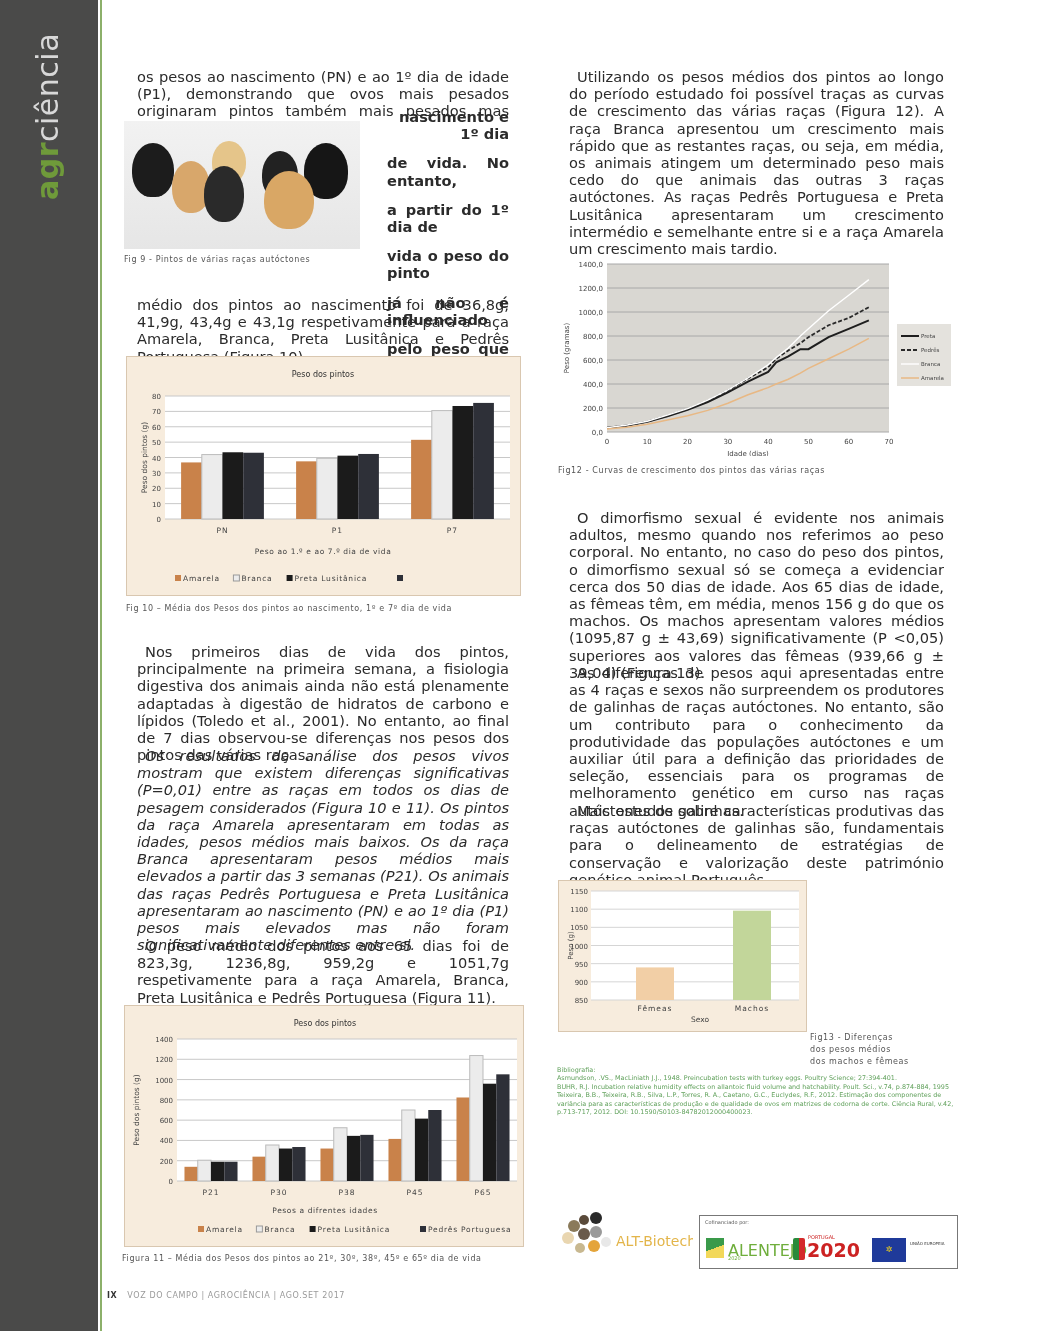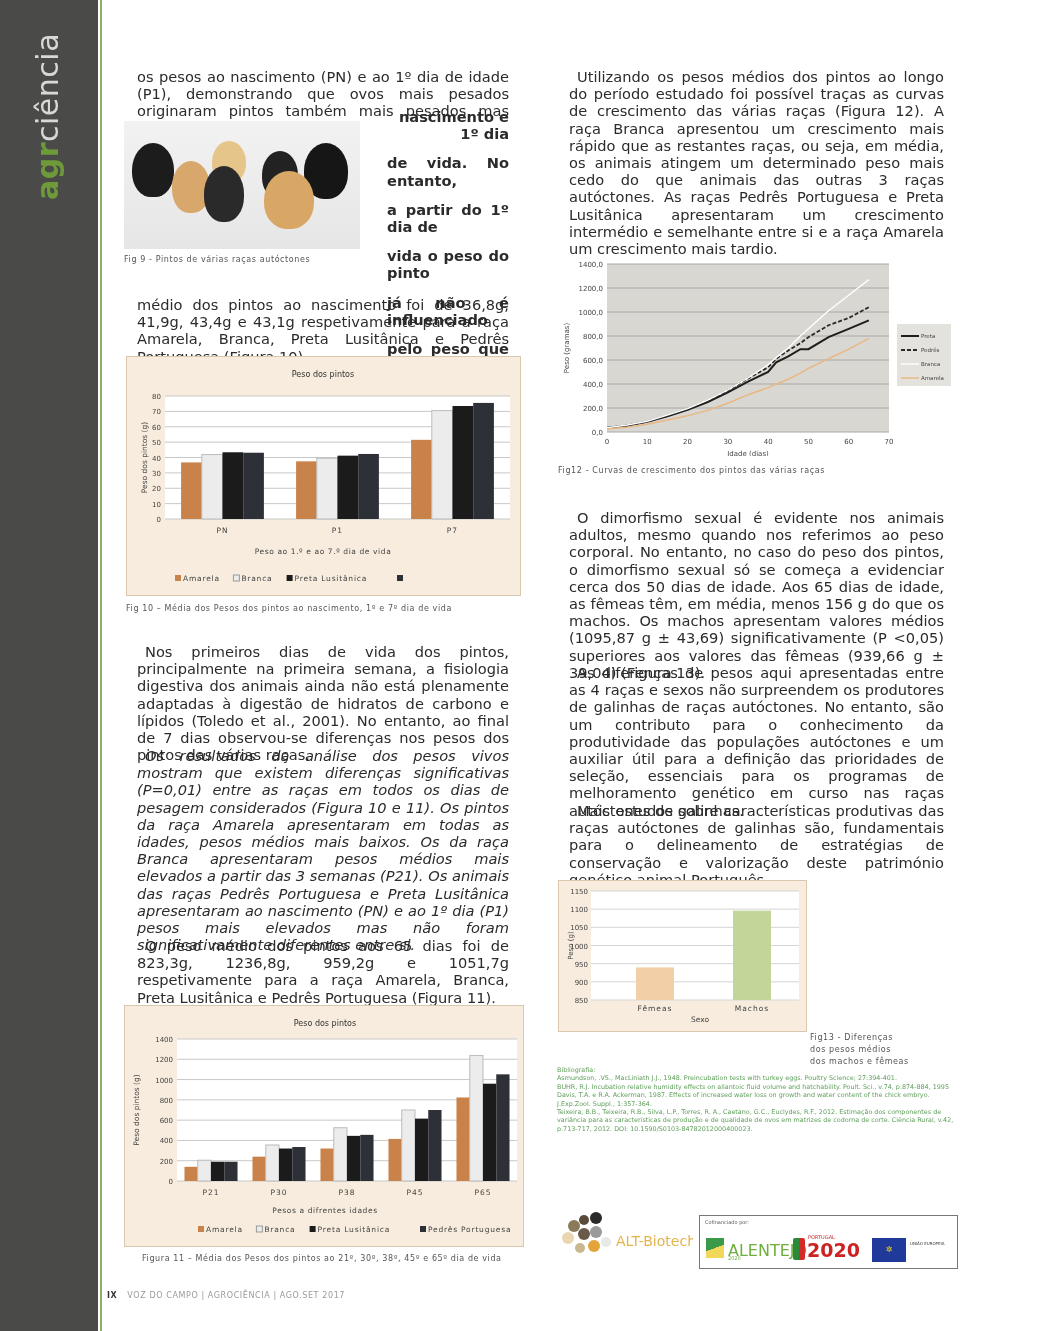--- a/index.html
+++ b/index.html
@@ -173,21 +173,21 @@
       <rect x="73" y="220" width="6" height="6" fill="#c9824a" stroke="none"></rect>
       <text x="81" y="226" font-size="7.5" fill="#444" letter-spacing="0.8">Amarela</text>
       <rect x="131.4" y="220" width="6" height="6" fill="#ececec" stroke="#999"></rect>
       <text x="139.4" y="226" font-size="7.5" fill="#444" letter-spacing="0.8">Branca</text>
       <rect x="184.60000000000002" y="220" width="6" height="6" fill="#1b1b1b" stroke="none"></rect>
       <text x="192.60000000000002" y="226" font-size="7.5" fill="#444" letter-spacing="0.8">Preta  Lusitânica</text>
       <rect x="295" y="220" width="6" height="6" fill="#2e3038" stroke="none"></rect>
       <text x="303" y="226" font-size="7.5" fill="#444" letter-spacing="0.8">Pedrês  Portuguesa</text>
     </svg>
 </div>
-<div class="caption" style="position:absolute;left:142px;top:1254px;">Figura 11 – Média dos Pesos dos pintos ao 21º, 30º, 38º, 45º e 65º dia de vida</div>
+<div class="caption" style="position:absolute;left:122px;top:1254px;">Figura 11 – Média dos Pesos dos pintos ao 21º, 30º, 38º, 45º e 65º dia de vida</div>
 
 <div class="col colR" style="top:56px;">
     <p class="ind">Utilizando os pesos médios dos pintos ao longo do período estudado foi possível traças as curvas de crescimento das várias raças (Figura 12). A raça Branca apresentou um crescimento mais rápido que as restantes raças, ou seja, em média, os animais atingem um determinado peso mais cedo do que animais das outras 3 raças autóctones. As raças Pedrês Portuguesa e Preta Lusitânica apresentaram um crescimento intermédio e semelhante entre si e a raça Amarela um crescimento mais tardio.</p>
   </div>
 
 <div style="position:absolute;left:557px;top:256px;width:395px;height:200px;">
   <svg id="fig12svg" width="395" height="200">
       <rect x="50" y="8" width="282" height="168" fill="#d9d7d2"></rect>
       <line x1="50" x2="332" y1="176" y2="176" stroke="#a8a8a8" stroke-width="1"></line>
       <text x="46" y="179" font-size="7" text-anchor="end" fill="#444">0,0</text>
@@ -270,21 +270,20 @@
 <div class="caption" style="position:absolute;left:810px;top:1000px;line-height:12px;margin-top:32px;">
   <div>Fig13 -  Diferenças</div>
   <div>dos pesos médios</div>
   <div>dos machos e fêmeas</div>
 </div>
 
 <div class="biblio">
   <div>Bibliografia:</div>
   <div>Asmundson, .VS., MacLiniath J.J., 1948. Preincubation tests with turkey eggs. Poultry Science; 27:394-401.</div>
   <div>BUHR, R.J. Incubation relative humidity effects on allantoic fluid volume and hatchability. Poult. Sci., v.74, p.874-884, 1995</div>
-  <div>Davis, T.A. e R.A. Ackerman, 1987. Effects of increased water loss on growth and water content of the chick embryo. J.Exp.Zool. Suppl., 1:357-364.</div>
   <div>Teixeira, B.B., Teixeira, R.B., Silva, L.P., Torres, R. A., Caetano, G.C., Euclydes, R.F., 2012. Estimação dos componentes de variância para as características de produção e de qualidade de ovos em matrizes de codorna de corte. Ciência Rural, v.42, p.713-717, 2012. DOI: 10.1590/S0103-84782012000400023.</div>
 </div>
 
 <div style="position:absolute;left:558px;top:1212px;width:135px;height:52px;">
   <svg width="135" height="52">
     <circle cx="10" cy="26" r="6" fill="#e9d6b0"></circle>
     <circle cx="16" cy="14" r="6" fill="#8a7a5a"></circle>
     <circle cx="26" cy="8" r="5" fill="#5a4a3a"></circle>
     <circle cx="38" cy="6" r="6" fill="#2a2a2a"></circle>
     <circle cx="26" cy="22" r="6" fill="#6a5a4a"></circle>

